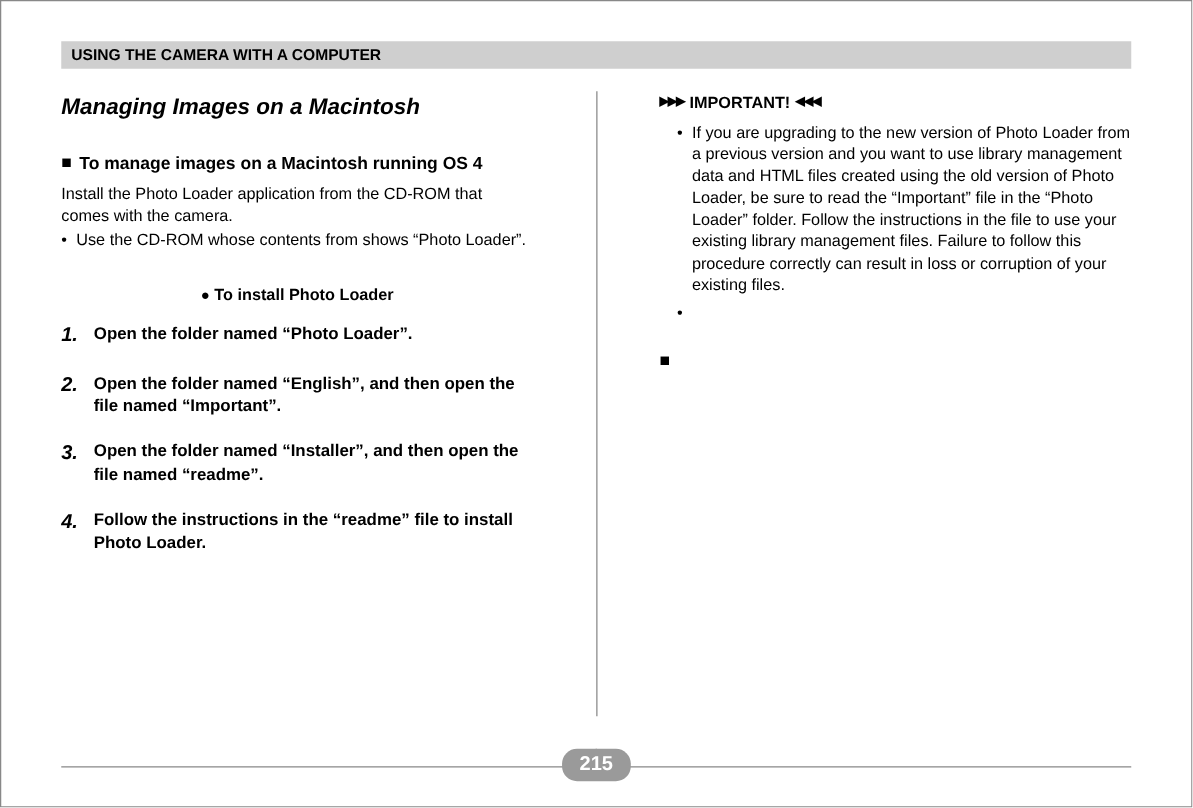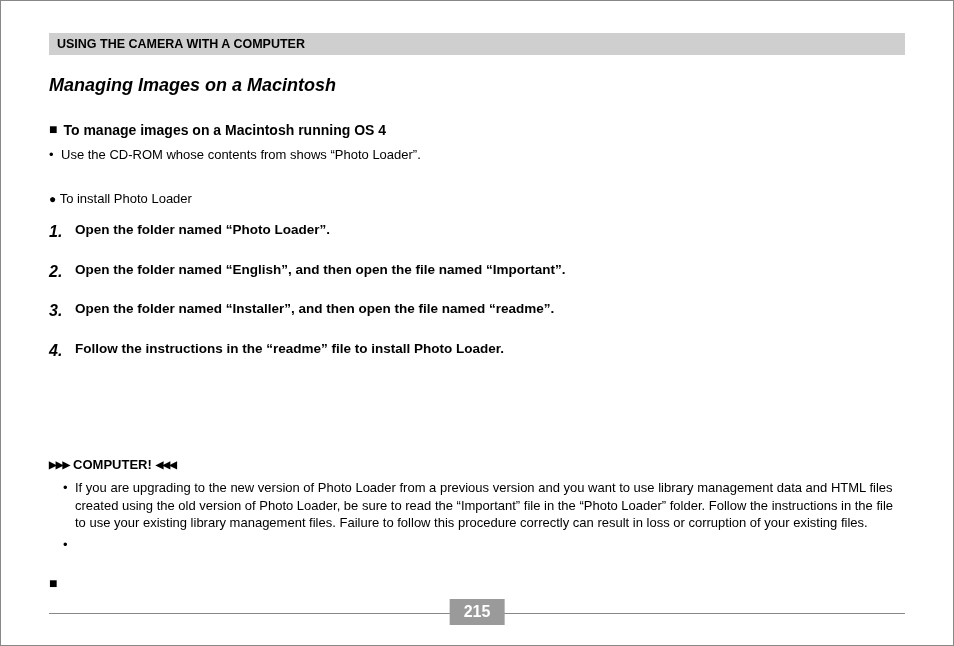--- a/index.html
+++ b/index.html
@@ -22,24 +22,23 @@
   }
   .header-bar {
     background: #cfcfcf;
     padding: 4px 8px;
     font-size: 12.5px;
     font-weight: bold;
     margin-bottom: 18px;
   }
   .columns {
     display: flex;
-    gap: 38px;
+    gap: 50px;
     position: relative;
     height: 500px;
-    flex-direction: column;
   }
   .col {
     flex: 1;
     font-size: 13px;
     line-height: 1.35;
   }
   .divider {
     width: 1px;
     background: #888;
   }
@@ -68,24 +67,25 @@
     display: flex;
     gap: 4px;
     font-size: 13px;
     padding-left: 0;
     margin-bottom: 2px;
   }
   .bullet .dot {
     min-width: 8px;
   }
   .mini-head {
-    font-weight: normal;
+    font-weight: bold;
     font-size: 13px;
     margin-top: 26px;
     margin-bottom: 14px;
+    text-align: center;
   }
   .mini-head .circ {
     font-size: 12px;
   }
   ol.steps {
     list-style: none;
     padding: 0;
     margin: 0;
     counter-reset: step;
   }
@@ -138,20 +138,21 @@
   .page-num {
     position: absolute;
     left: 50%;
     top: 0;
     transform: translateX(-50%);
     background: #9a9a9a;
     color: #fff;
     font-weight: bold;
     font-size: 16px;
     padding: 4px 14px;
+    border-radius: 12px;
   }
   .col-divider-down {
     position: absolute;
     left: 50%;
     top: 0;
     width: 1px;
     height: 14px;
     background: #888;
     transform: translateX(-0.5px);
   }
@@ -170,20 +171,21 @@
   <div class="columns">
 
     <div class="col">
       <h1 class="title">Managing Images on a Macintosh</h1>
 
       <div class="sub">
         <span class="square">■</span>
         <span>To manage images on a Macintosh running OS 4</span>
       </div>
 
+      <p class="body-text">Install the Photo Loader application from the CD-ROM that comes with the camera.</p>
 
       <div class="bullet">
         <span class="dot">•</span>
         <span>Use the CD-ROM whose contents from shows “Photo Loader”.</span>
       </div>
 
       <div class="mini-head">
         <span class="circ">●</span>
         <span>To install Photo Loader</span>
       </div>
@@ -207,21 +209,21 @@
         </li>
       </ol>
     </div>
 
     <div class="divider"></div>
 
     <div class="col">
 
       <div class="important-line">
         <span class="arrow-icons">▶▶▶</span>
-        <span>COMPUTER!</span>
+        <span>IMPORTANT!</span>
         <span class="arrow-icons">◀◀◀</span>
       </div>
 
       <div class="imp-bullet">
         <span class="dot">•</span>
         <span>If you are upgrading to the new version of Photo Loader from a previous version and you want to use library management data and HTML files created using the old version of Photo Loader, be sure to read the “Important” file in the “Photo Loader” folder. Follow the instructions in the file to use your existing library management files. Failure to follow this procedure correctly can result in loss or corruption of your existing files.</span>
       </div>
 
       <div class="imp-bullet" style="margin-bottom:22px;">
         <span class="dot">•</span>

